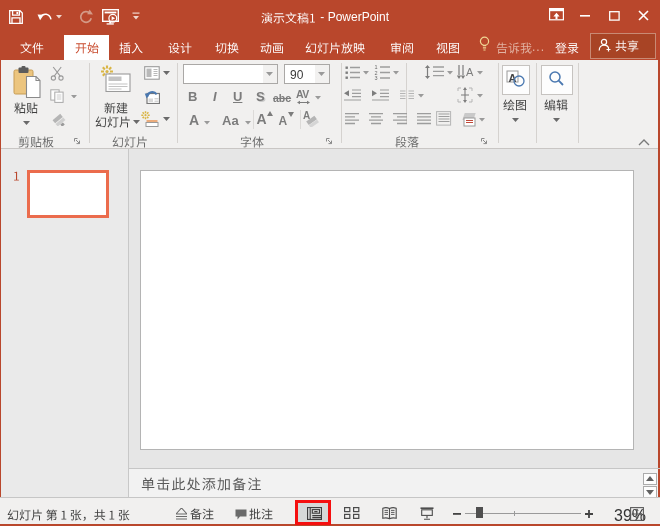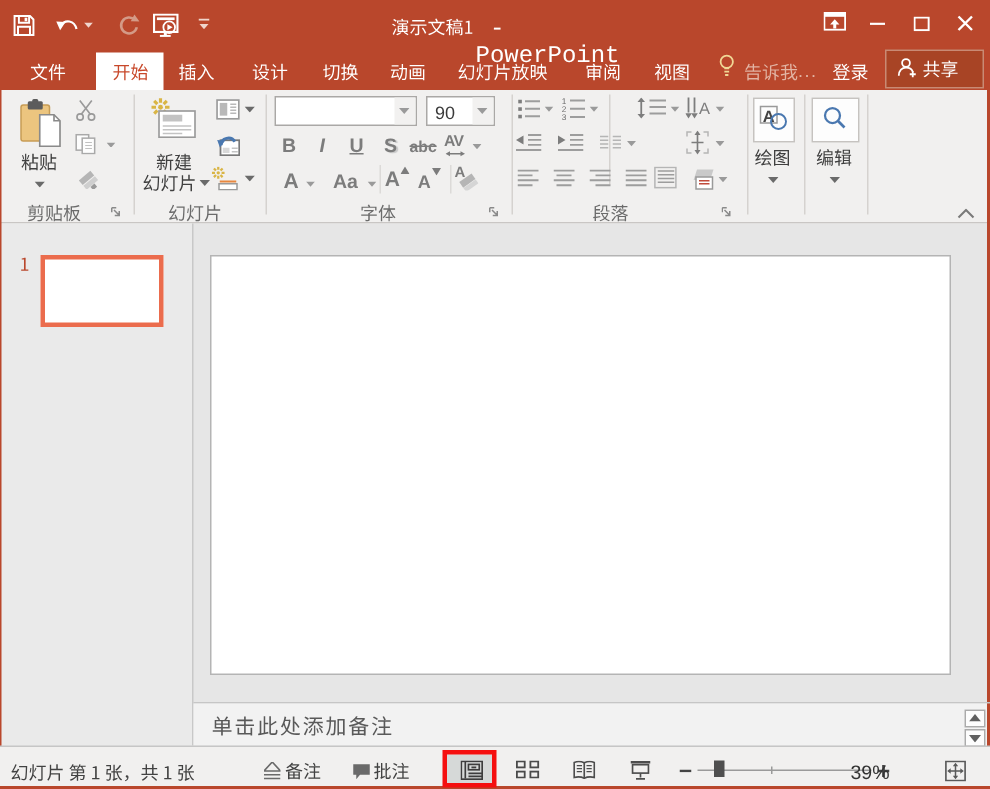--- a/index.html
+++ b/index.html
@@ -50,21 +50,21 @@
     <svg width="8" height="9" viewBox="0 0 8 9">
       <rect x="0.5" y="0.5" width="7" height="1.2" fill="#f0d5cc"></rect>
       <polygon points="1,4 7,4 4,7.5" fill="#f0d5cc"></polygon>
     </svg>
   </div>
 <div style="position:absolute;left:261px;top:11.5px">
     <svg width="54.7" height="12.6" viewBox="0 -10.56 54.7 12.60" style="display:block;overflow:visible">
       <path fill="#ffffff" d="M8.1 -0.7C8.9 -0.3 10.1 0.4 10.6 0.9L11.3 0.3C10.7 -0.1 9.6 -0.8 8.7 -1.2ZM5.8 -1.1C5.2 -0.6 4.1 -0.1 3.1 0.2C3.3 0.4 3.6 0.7 3.8 0.9C4.8 0.5 5.9 -0.2 6.7 -0.8ZM1.1 -9.3C1.8 -8.9 2.6 -8.4 3.0 -8.1L3.5 -8.9C3.1 -9.2 2.3 -9.6 1.7 -9.9ZM0.4 -6.0C1.0 -5.7 1.9 -5.3 2.3 -5.0L2.8 -5.7C2.4 -6.0 1.5 -6.4 0.9 -6.7ZM0.8 0.1 1.6 0.7C2.1 -0.4 2.8 -1.9 3.3 -3.2L2.6 -3.7C2.1 -2.4 1.3 -0.8 0.8 0.1ZM6.4 -9.9C6.6 -9.6 6.8 -9.3 6.9 -8.9H3.7V-7.0H4.5V-8.2H10.3V-7.0H11.1V-8.9H7.9C7.8 -9.3 7.5 -9.8 7.3 -10.1ZM4.9 -3.1H6.9V-2.0H4.9ZM7.8 -3.1H9.8V-2.0H7.8ZM4.9 -4.8H6.9V-3.7H4.9ZM7.8 -4.8H9.8V-3.7H7.8ZM4.6 -7.1V-6.3H6.9V-5.4H4.1V-1.3H10.7V-5.4H7.8V-6.3H10.2V-7.1Z M14.8 -4.2C14.3 -2.9 13.4 -1.5 12.4 -0.7C12.6 -0.6 13.1 -0.3 13.2 -0.1C14.2 -1.1 15.1 -2.5 15.7 -4.0ZM20.2 -3.8C21.1 -2.7 22.0 -1.1 22.3 -0.1L23.2 -0.5C22.8 -1.5 21.9 -3.1 21.0 -4.2ZM13.8 -9.2V-8.3H22.2V-9.2ZM12.7 -6.3V-5.4H17.5V-0.2C17.5 -0.0 17.5 0.0 17.2 0.0C17.0 0.0 16.2 0.0 15.4 0.0C15.6 0.3 15.7 0.7 15.7 0.9C16.8 0.9 17.5 0.9 17.9 0.8C18.4 0.6 18.5 0.4 18.5 -0.2V-5.4H23.3V-6.3Z M29.1 -9.9C29.4 -9.3 29.8 -8.5 30.0 -8.0L31.0 -8.3C30.8 -8.8 30.4 -9.6 30.0 -10.2ZM24.6 -8.0V-7.1H26.5C27.2 -5.3 28.1 -3.7 29.4 -2.4C28.0 -1.3 26.4 -0.5 24.4 0.1C24.6 0.3 24.9 0.7 25.0 0.9C27.0 0.3 28.7 -0.6 30.0 -1.8C31.4 -0.6 33.0 0.3 35.0 0.9C35.1 0.6 35.4 0.2 35.6 0.0C33.7 -0.4 32.1 -1.3 30.7 -2.4C31.9 -3.6 32.9 -5.2 33.6 -7.1H35.4V-8.0ZM30.0 -3.0C28.9 -4.2 28.0 -5.5 27.4 -7.1H32.5C31.9 -5.5 31.1 -4.1 30.0 -3.0Z M42.2 -6.7H45.7V-5.6H42.2ZM41.4 -7.4V-5.0H46.5V-7.4ZM43.0 -2.2H44.9V-1.0H43.0ZM42.3 -2.8V-0.4H45.6V-2.8ZM40.0 -9.9C39.2 -9.6 37.8 -9.3 36.6 -9.0C36.7 -8.8 36.8 -8.5 36.9 -8.3C37.3 -8.4 37.8 -8.5 38.3 -8.6V-6.6H36.6V-5.8H38.2C37.8 -4.4 37.0 -2.9 36.3 -2.0C36.5 -1.8 36.7 -1.4 36.8 -1.2C37.3 -1.9 37.9 -3.0 38.3 -4.2V1.0H39.2V-4.5C39.5 -4.1 39.9 -3.5 40.0 -3.2L40.6 -3.9C40.4 -4.2 39.5 -5.2 39.2 -5.5V-5.8H40.8V-6.6H39.2V-8.8C39.7 -8.9 40.2 -9.0 40.6 -9.2ZM43.1 -9.9C43.2 -9.6 43.4 -9.2 43.5 -8.8H40.6V-8.1H47.4V-8.8H44.5C44.4 -9.2 44.1 -9.7 43.9 -10.1ZM40.7 -4.3V1.0H41.5V-3.5H46.4V0.1C46.4 0.2 46.4 0.3 46.3 0.3C46.2 0.3 45.8 0.3 45.3 0.3C45.4 0.5 45.6 0.8 45.6 1.0C46.2 1.0 46.7 1.0 46.9 0.8C47.2 0.7 47.3 0.5 47.3 0.1V-4.3Z M49.1 0.0H53.9V-0.9H52.1V-8.8H51.3C50.8 -8.5 50.2 -8.3 49.5 -8.2V-7.5H51.0V-0.9H49.1Z"></path>
     </svg>
   </div>
-<div style="position:absolute;left:317px;top:10px;width:120px;color:#fff;font-size:16px;font-family:Liberation Mono, monospace">&nbsp;- PowerPoint</div>
+<div style="position:absolute;left:317px;top:10px;width:120px;color:#fff;font-size:12px;font-family:Liberation Sans, sans-serif">&nbsp;- PowerPoint</div>
 <div style="position:absolute;left:549px;top:8px;width:15px;height:13px;">
     <svg width="15" height="13" viewBox="0 0 15 13">
       <rect x="0.6" y="0.6" width="13.8" height="11.2" fill="none" stroke="#fff" stroke-width="1.2"></rect>
 <rect x="0.6" y="0.6" width="13.8" height="2.6" fill="#fff"></rect>
 <polygon points="7.5,4.8 10.6,8.4 8.5,8.4 8.5,11 6.5,11 6.5,8.4 4.4,8.4" fill="#fff"></polygon>
     </svg>
   </div>
 <div style="position:absolute;left:580px;top:15px;width:10px;height:2px;">
     <svg width="10" height="2" viewBox="0 0 10 2">
       <rect x="0" y="0" width="10" height="1.6" fill="#fff"></rect>
@@ -671,21 +671,21 @@
     </svg>
   </div>
 <div style="position:absolute;left:465px;top:513px;width:116px;height:1px;background:#9a9a9a"></div>
 <div style="position:absolute;left:514px;top:511px;width:1px;height:5px;background:#9a9a9a"></div>
 <div style="position:absolute;left:475.5px;top:506.5px;width:7px;height:11px;background:#4f4f4f"></div>
 <div style="position:absolute;left:585px;top:509.5px;width:8px;height:8px;">
     <svg width="8" height="8" viewBox="0 0 8 8">
       <path d="M4 0 v8 M0 4 h8" stroke="#444" stroke-width="1.8"></path>
     </svg>
   </div>
-<div style="position:absolute;left:567px;top:507px;width:40px;font-size:13px;color:#333;font-family:'Liberation Sans',sans-serif">39%</div>
+<div style="position:absolute;left:614px;top:507px;width:40px;font-size:16px;color:#333;font-family:'Liberation Sans',sans-serif">39%</div>
 <div style="position:absolute;left:629.5px;top:506.5px;width:14px;height:14px;">
     <svg width="14" height="14" viewBox="0 0 14 14">
       <rect x="0.6" y="0.6" width="12.8" height="12.8" fill="none" stroke="#5a5a5a" stroke-width="1.1"></rect>
 <path d="M7 2.5 v9 M2.5 7 h9" stroke="#5a5a5a" stroke-width="1"></path>
 <polygon points="7,1.5 8.8,3.8 5.2,3.8" fill="#5a5a5a"></polygon>
       <polygon points="7,12.5 8.8,10.2 5.2,10.2" fill="#5a5a5a"></polygon>
 <polygon points="1.5,7 3.8,5.2 3.8,8.8" fill="#5a5a5a"></polygon>
       <polygon points="12.5,7 10.2,5.2 10.2,8.8" fill="#5a5a5a"></polygon>
     </svg>
   </div>

